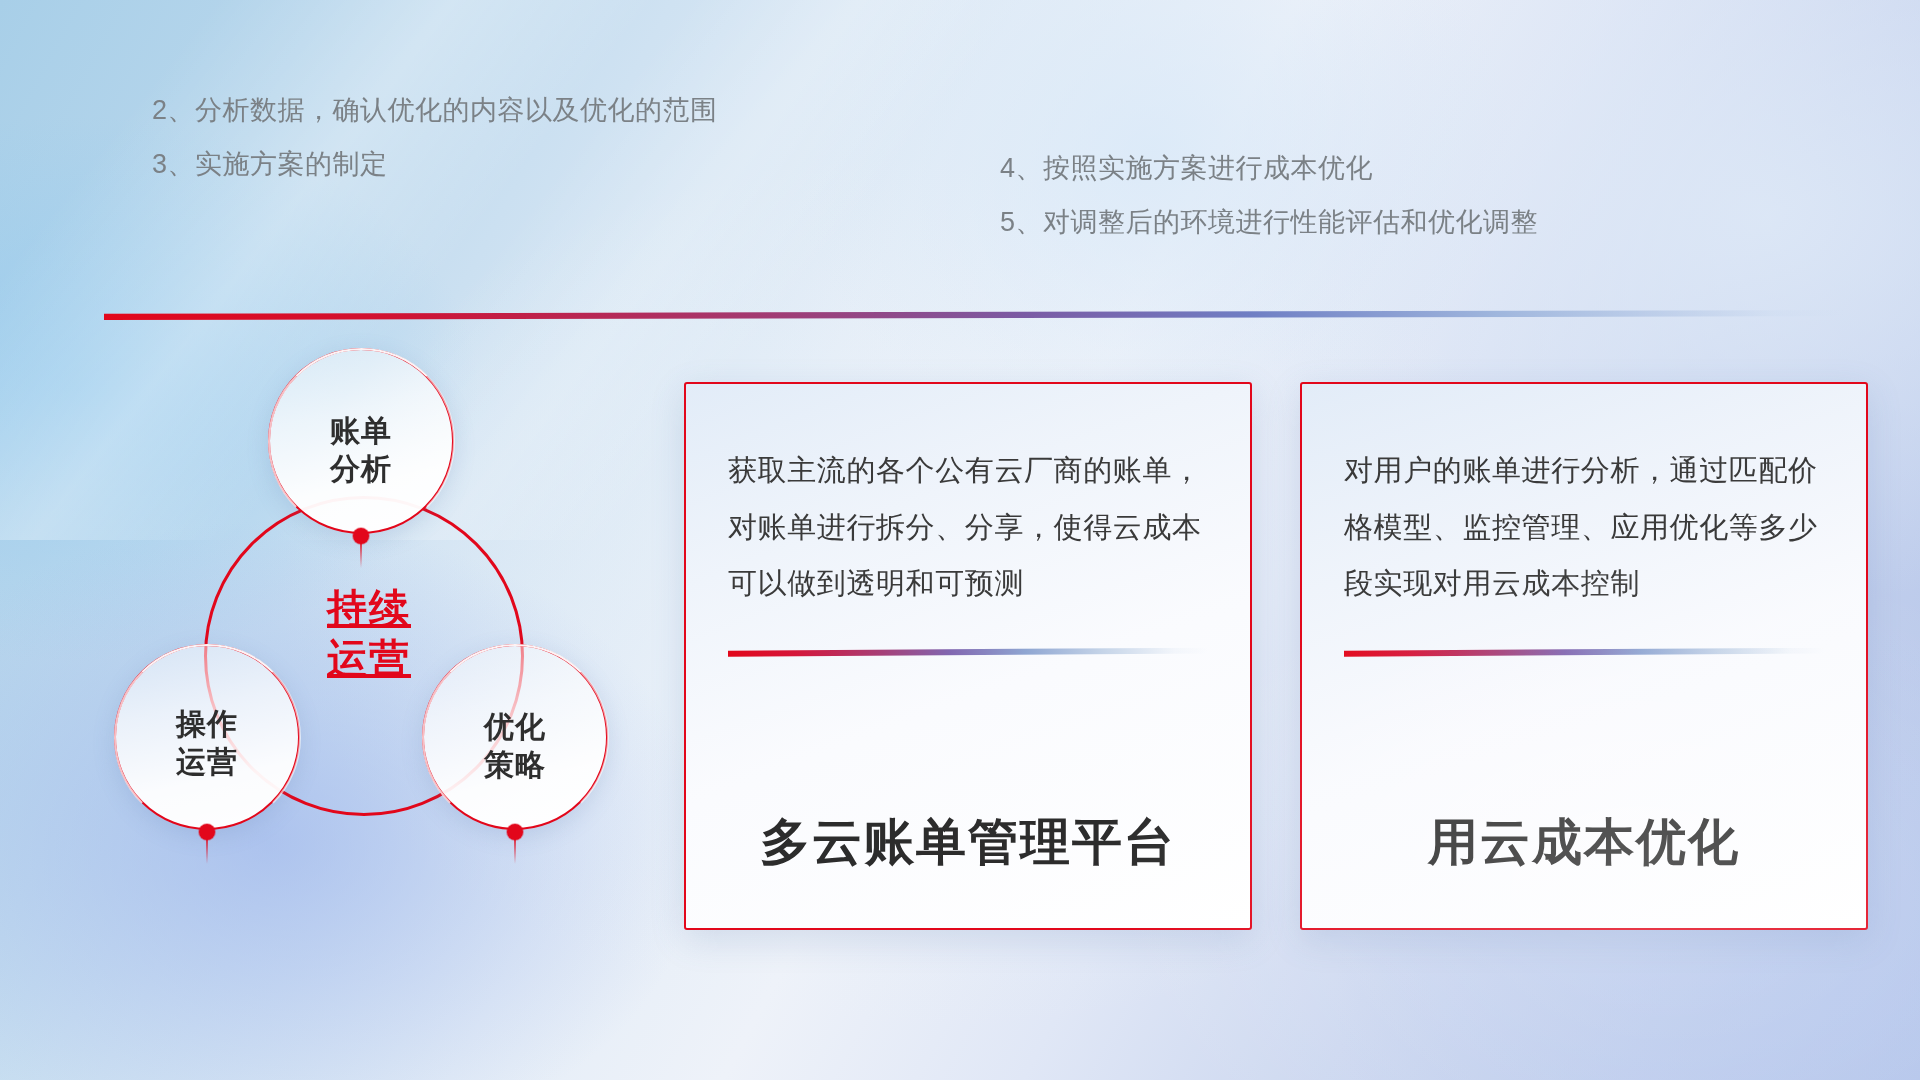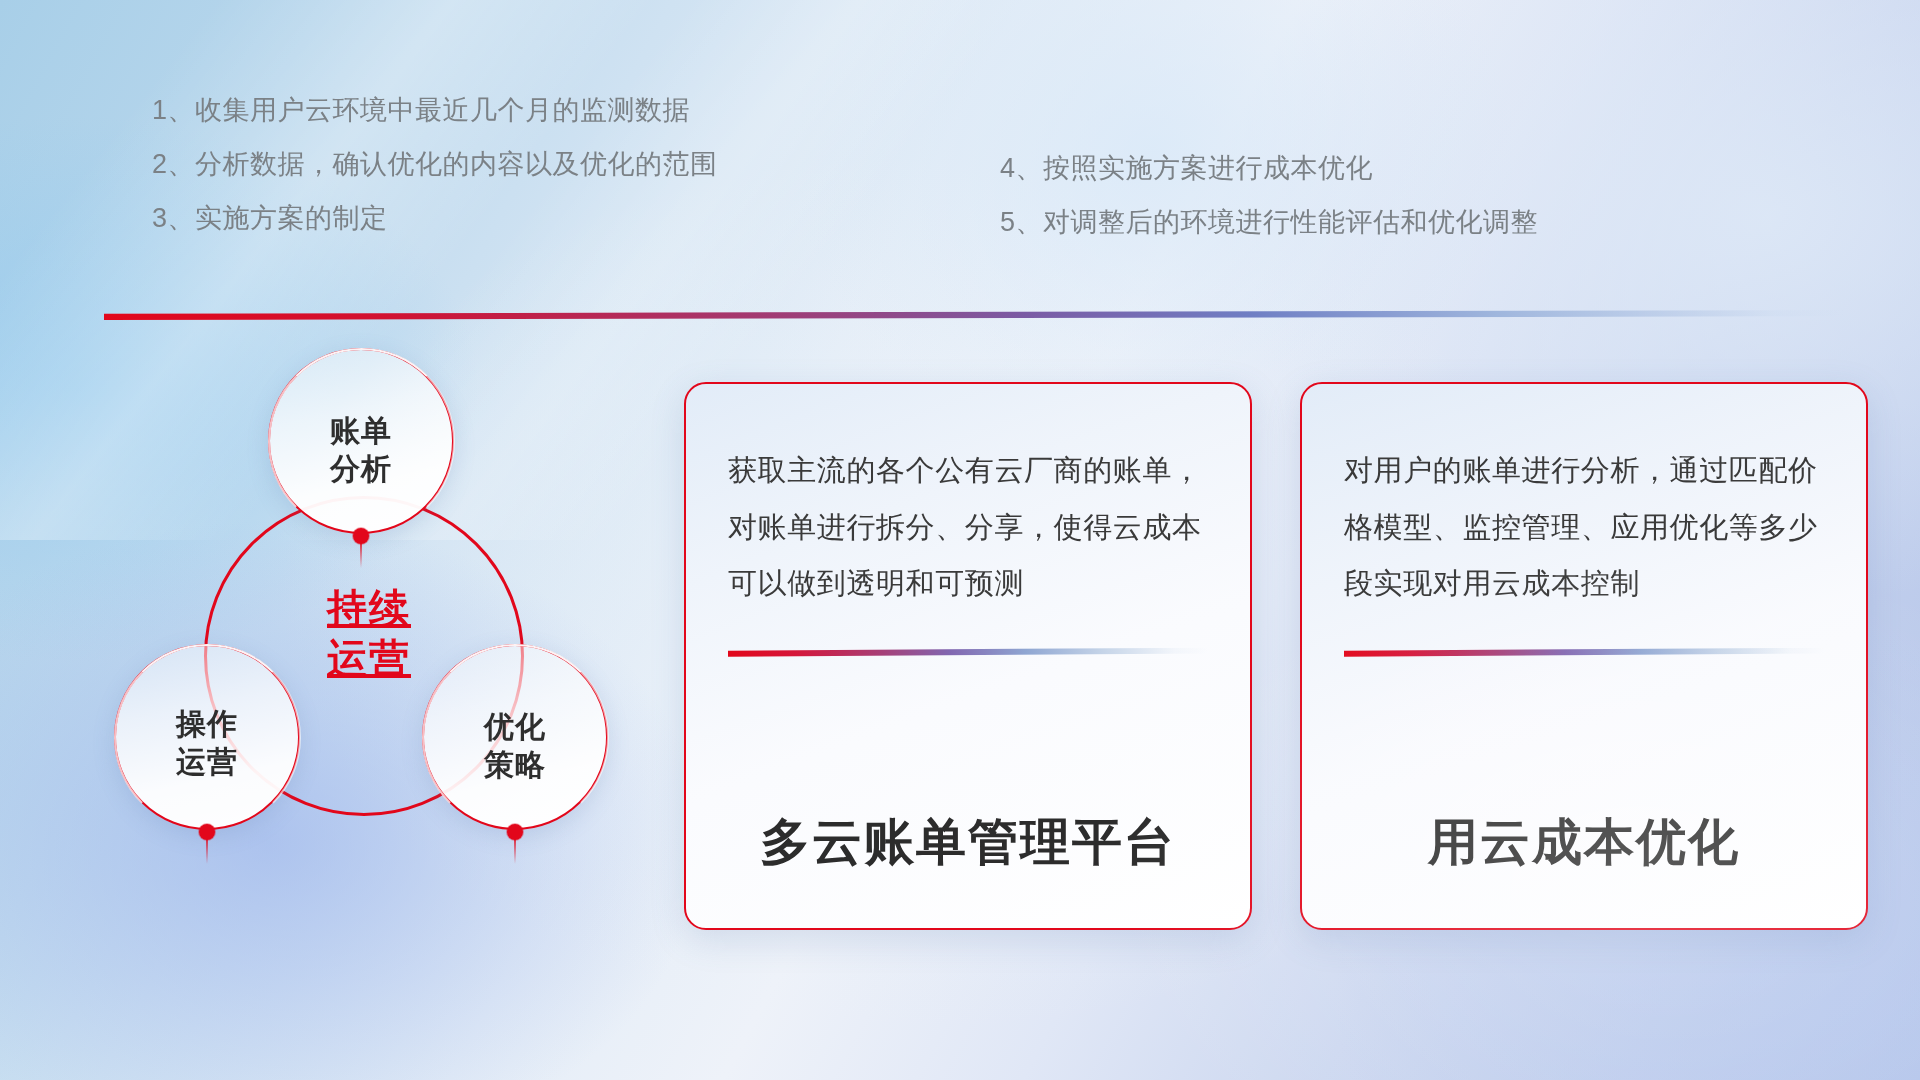--- a/index.html
+++ b/index.html
@@ -192,21 +192,21 @@
   #dot-right { left: 411px; top: 476px; }
   #tail-right{ left: 418px; top: 490px; }
 
   
   .card {
     position: absolute;
     top: 382px;
     width: 568px;
     height: 548px;
     border: 2px solid #e2071b;
-    border-radius: 22px;
+    border-radius: 3px;
     background: linear-gradient(160deg,
         rgba(226,236,248,0.92) 0%,
         rgba(239,244,251,0.95) 26%,
         rgba(250,251,254,0.99) 55%,
         #ffffff 100%);
     box-shadow: 0 10px 34px rgba(85,115,170,0.18);
     padding: 58px 42px 40px 42px;
     display: flex;
     flex-direction: column;
   }
@@ -246,21 +246,20 @@
     color: #2c2c2c;
     letter-spacing: 2px;
   }
 </style>
 </head>
 <body>
 
 <div id="slide">
 
   <div id="bullets-left" class="bullets">
-    <div class="line">1、收集用户云环境中最近几个月的监测数据</div>
     <div class="line">2、分析数据，确认优化的内容以及优化的范围</div>
     <div class="line">3、实施方案的制定</div>
   </div>
 
   <div id="bullets-right" class="bullets">
     <div class="line">4、按照实施方案进行成本优化</div>
     <div class="line">5、对调整后的环境进行性能评估和优化调整</div>
   </div>
 
   <div id="top-divider"></div>

